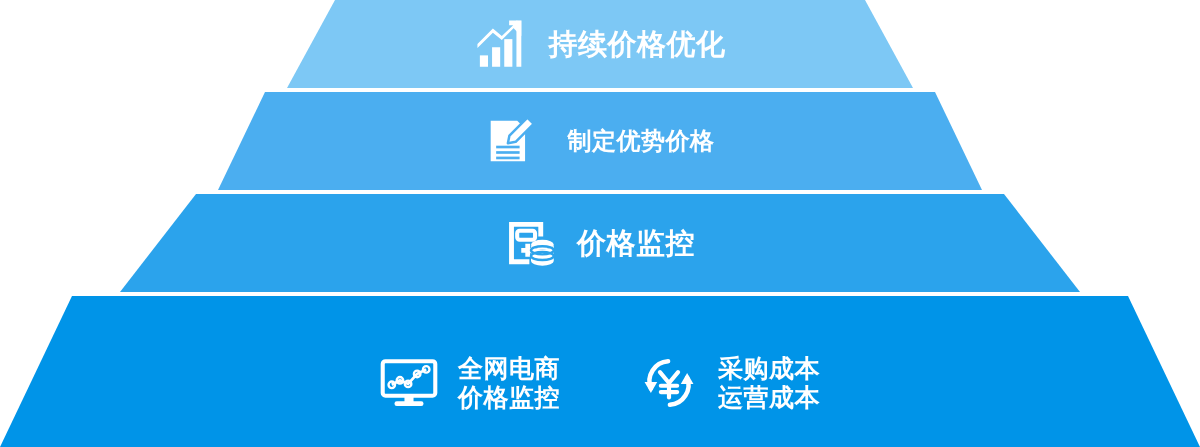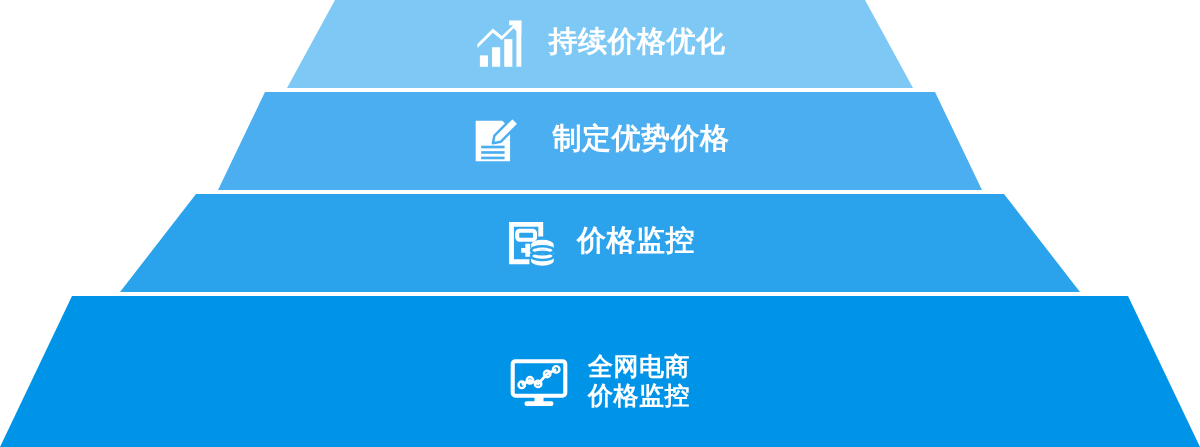--- a/index.html
+++ b/index.html
@@ -12,21 +12,20 @@
     height: 447px;
     overflow: hidden;
     font-family: "Liberation Sans", "DejaVu Sans", sans-serif;
   }
 
   #pyramid {
     position: relative;
     width: 1200px;
     height: 447px;
     background: #ffffff;
-    font-family: Liberation Mono, monospace;
   }
 
   .tier-shape {
     position: absolute;
     left: 0;
     top: 0;
     width: 1200px;
     height: 447px;
     pointer-events: none;
   }
@@ -65,21 +64,21 @@
   }
   #tier1-content .tier-icon { width: 52px; height: 52px; margin-right: 22px; }
   #tier1-content .tier-label { font-size: 29px; }
 
   
   #tier2-content {
     left: 218px;  top: 92px;
     width: 764px; height: 98px;
   }
   #tier2-content .tier-icon { width: 50px; height: 50px; margin-right: 22px; }
-  #tier2-content .tier-label { font-size: 29px; margin-left: 10px; }
+  #tier2-content .tier-label { font-size: 24px; margin-left: 10px; }
 
   
   #tier3-content {
     left: 150px;  top: 194px;
     width: 900px; height: 98px;
   }
   #tier3-content .tier-icon { width: 52px; height: 52px; margin-right: 20px; }
   #tier3-content .tier-label { font-size: 29px; }
 
   
@@ -158,16 +157,33 @@
         <circle cx="31" cy="33" r="3.6" fill="none" stroke="#ffffff" stroke-width="2.6"></circle>
         <circle cx="41" cy="22" r="3.6" fill="none" stroke="#ffffff" stroke-width="2.6"></circle>
         <circle cx="51" cy="17" r="3.6" fill="none" stroke="#ffffff" stroke-width="2.6"></circle>
         <rect x="27" y="46" width="10" height="7" fill="#ffffff"></rect>
         <rect x="16" y="52" width="32" height="5.5" rx="2.5" fill="#ffffff"></rect>
       </svg>
       <div class="tier-label">全网电商
 价格监控</div>
     </div>
 
+    <div class="tier-item">
+      <svg class="tier-icon" viewBox="0 0 64 64" xmlns="http://www.w3.org/2000/svg">
+        <path d="M12 38 A22 22 0 0 1 31 8" fill="none" stroke="#ffffff" stroke-width="5" stroke-linecap="round"></path>
+        <path d="M5 31 L12 43 L19 31 Z" fill="#ffffff"></path>
+        <path d="M52 26 A22 22 0 0 1 33 56" fill="none" stroke="#ffffff" stroke-width="5" stroke-linecap="round"></path>
+        <path d="M59 33 L52 21 L45 33 Z" fill="#ffffff"></path>
+        <g stroke="#ffffff" stroke-width="4.6" stroke-linecap="round" fill="none">
+          <line x1="22" y1="20" x2="32" y2="32"></line>
+          <line x1="42" y1="20" x2="32" y2="32"></line>
+          <line x1="32" y1="32" x2="32" y2="48"></line>
+          <line x1="23" y1="35" x2="41" y2="35"></line>
+          <line x1="23" y1="42" x2="41" y2="42"></line>
+        </g>
+      </svg>
+      <div class="tier-label">采购成本
+运营成本</div>
+    </div>
 
   </div>
 
 </div>
 
 </body></html>

